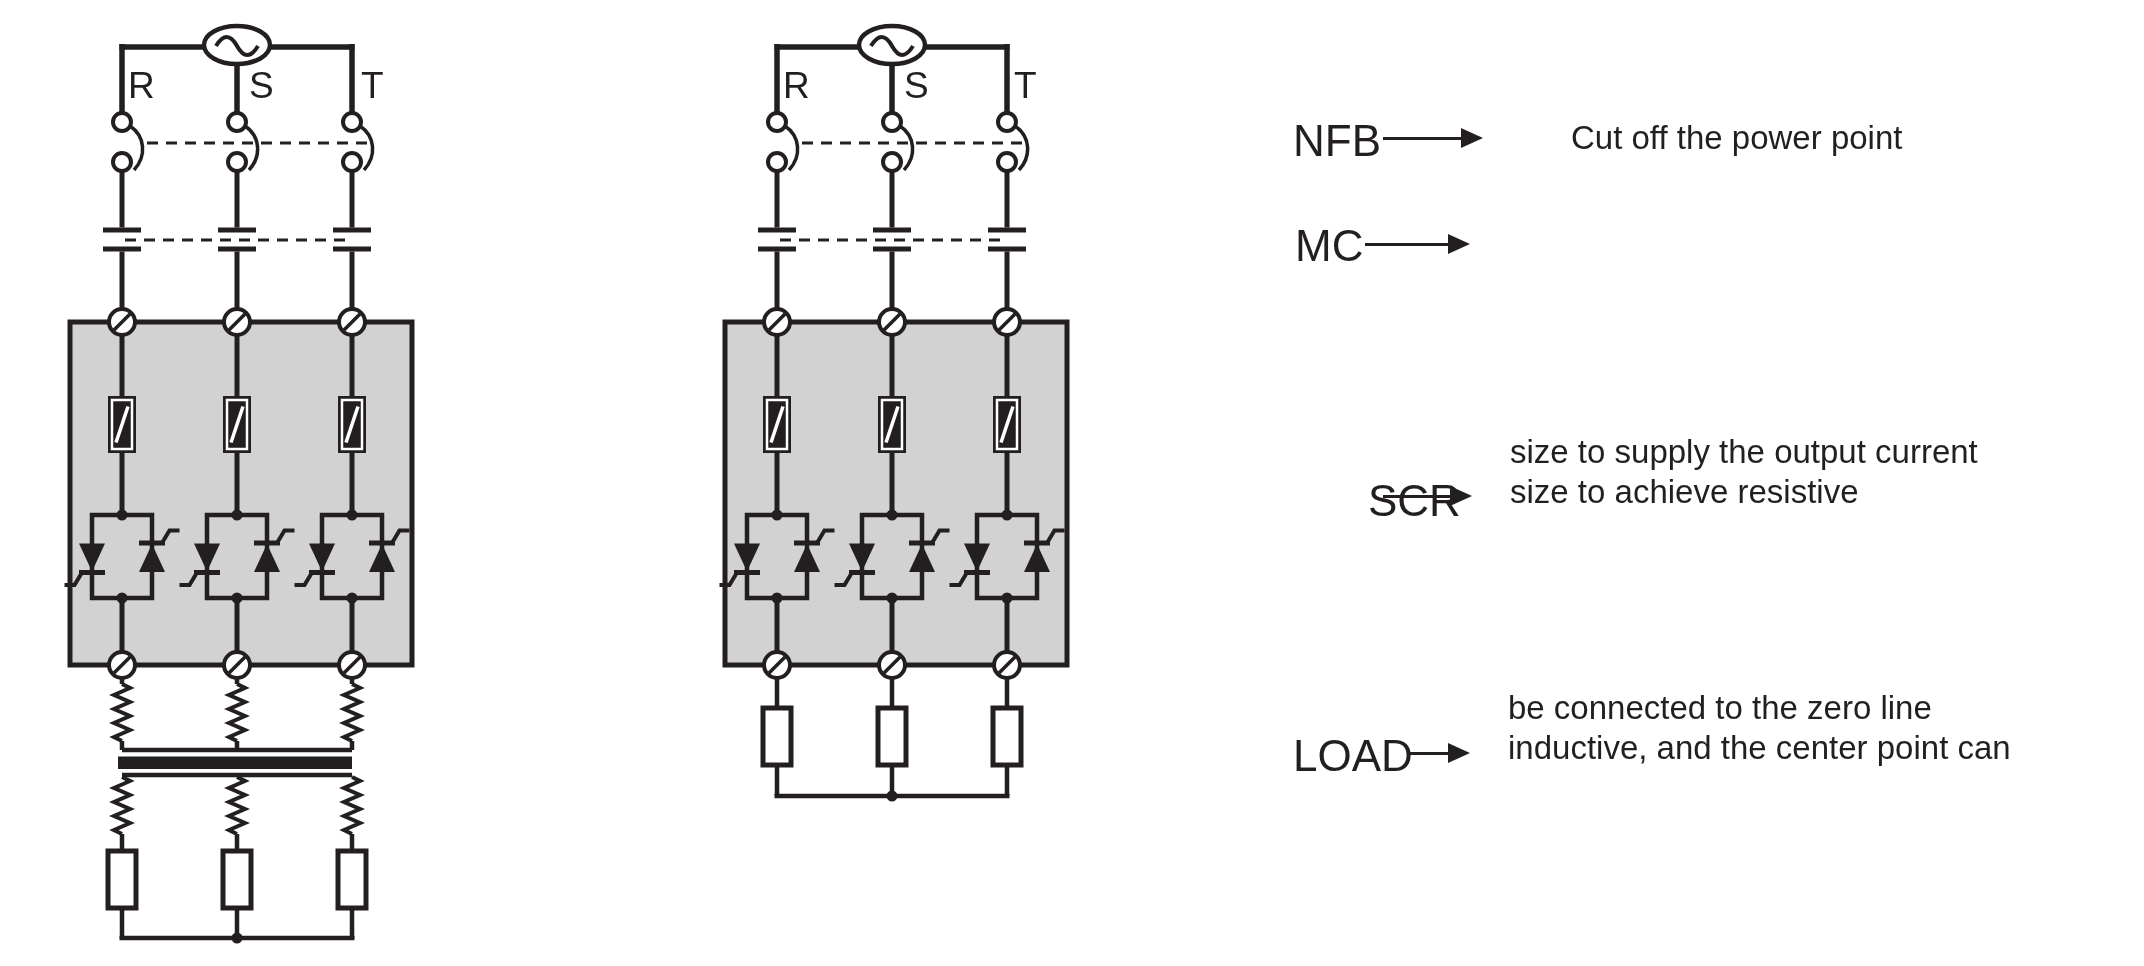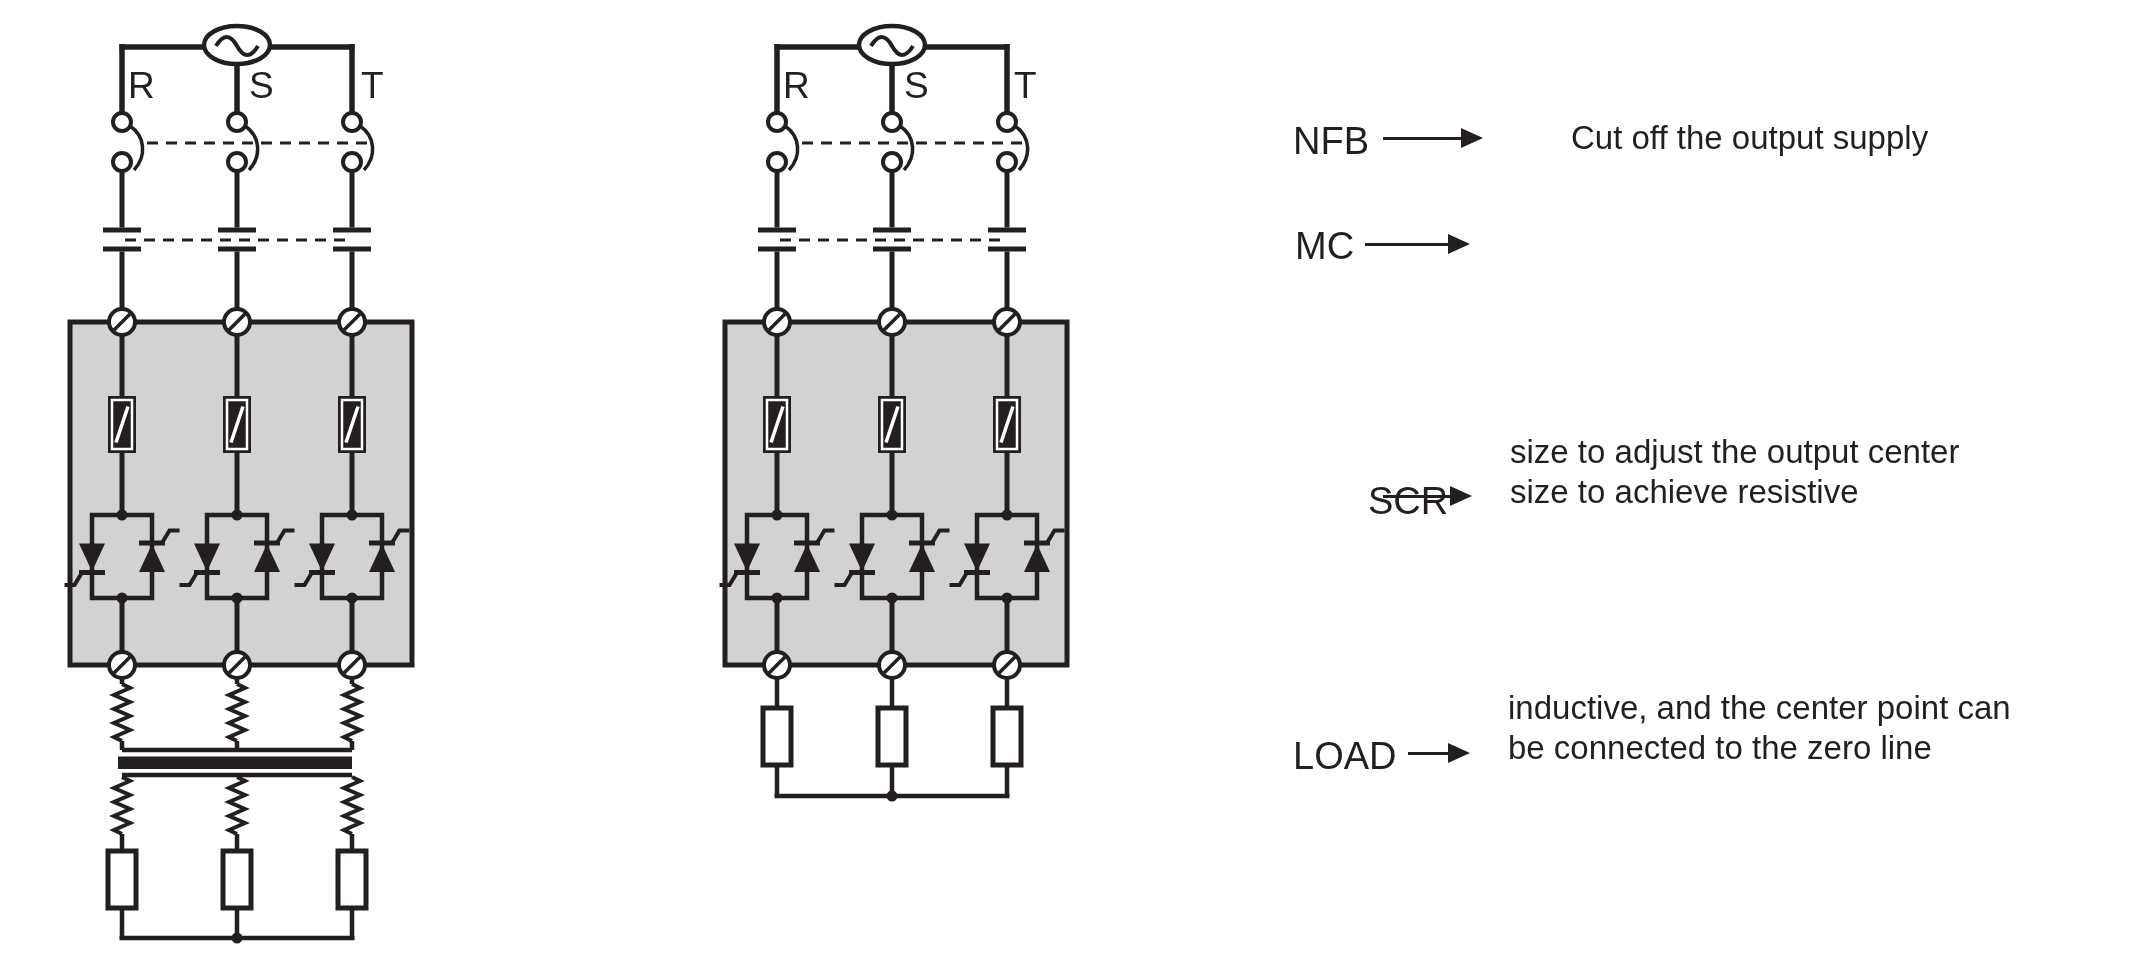--- a/index.html
+++ b/index.html
@@ -2,21 +2,21 @@
 <html><head>
 <meta charset="utf-8">
 <style>
   html,body{margin:0;padding:0;background:#ffffff;}
   body{width:2144px;height:966px;position:relative;overflow:hidden;
        font-family:"Liberation Sans", sans-serif;color:#231f20;}
   .canvas{position:absolute;inset:0;}
   .diagram-svg{position:absolute;left:0;top:0;width:2144px;height:966px;}
   svg text{font-family:"Liberation Sans", sans-serif;fill:#231f20;font-size:37px;}
   .legend{position:absolute;inset:0;}
-  .legend-term{position:absolute;font-size:38px;line-height:46px;letter-spacing:0px;white-space:nowrap;}
+  .legend-term{position:absolute;font-size:44px;line-height:46px;letter-spacing:0px;white-space:nowrap;}
   .legend-desc{position:absolute;font-size:33px;line-height:40px;white-space:nowrap;}
   .legend-arrow{position:absolute;height:20px;display:flex;align-items:center;}
   .legend-arrow .al{flex:1;height:3px;background:#231f20;}
   .legend-arrow .ah{width:0;height:0;border-top:10px solid transparent;
                     border-bottom:10px solid transparent;border-left:22px solid #231f20;}
 </style>
 </head>
 <body>
 
 <div class="canvas">
@@ -170,43 +170,43 @@
 </svg>
 
 <div class="legend">
 
   <div class="legend-term" style="left:1293px;top:118px">NFB</div>
   <div class="legend-arrow" style="left:1383px;top:128px;width:100px">
     <span class="al"></span>
         <span class="ah"></span>
   </div>
   <div class="legend-desc" style="left:1571px;top:118px">
-    <div>Cut off the output supply</div>
+    <div>Cut off the power point</div>
   </div>
 
   <div class="legend-term" style="left:1295px;top:223px">MC</div>
   <div class="legend-arrow" style="left:1365px;top:234px;width:105px">
     <span class="al"></span>
         <span class="ah"></span>
   </div>
 
   <div class="legend-term" style="left:1368px;top:478px">SCR</div>
   <div class="legend-arrow" style="left:1383px;top:486px;width:89px">
     <span class="al"></span>
         <span class="ah"></span>
   </div>
   <div class="legend-desc" style="left:1510px;top:432px">
-    <div>size to adjust the output center</div>
+    <div>size to supply the output current</div>
     <div>size to achieve resistive</div>
   </div>
 
   <div class="legend-term" style="left:1293px;top:733px">LOAD</div>
   <div class="legend-arrow" style="left:1408px;top:743px;width:62px">
     <span class="al"></span>
         <span class="ah"></span>
   </div>
   <div class="legend-desc" style="left:1508px;top:688px">
+    <div>be connected to the zero line</div>
     <div>inductive, and the center point can</div>
-    <div>be connected to the zero line</div>
   </div>
 
 </div>
 </div>
 
 </body></html>

